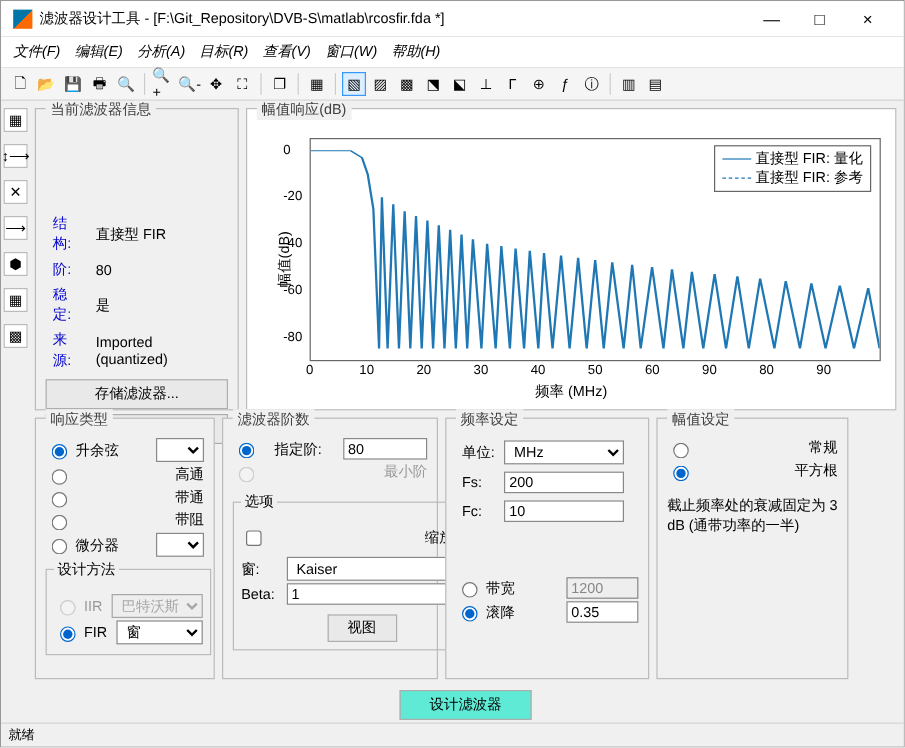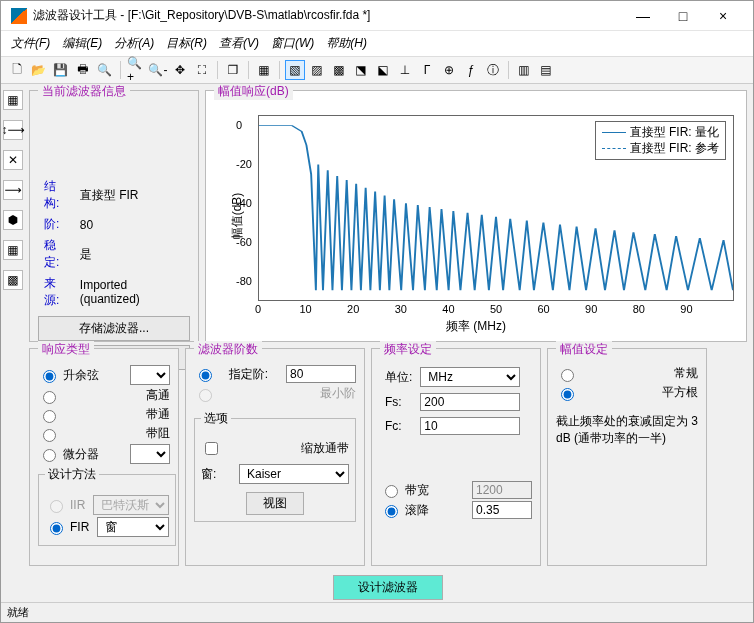--- a/index.html
+++ b/index.html
@@ -13,21 +13,21 @@
 .menubar span { cursor: default; font-style: italic; }
 .toolbar { display: flex; gap: 2px; padding: 3px 6px; background: #f5f5f5; border-bottom: 1px solid #ccc; align-items: center; }
 .tbtn { width: 20px; height: 20px; display: flex; align-items: center; justify-content: center; border: 1px solid transparent; }
 .tsep { width: 1px; height: 18px; background: #ccc; margin: 0 3px; }
 .content { flex: 1; background: #f0f0f0; padding: 6px 6px 2px 28px; position: relative; display: flex; flex-direction: column; gap: 6px; overflow: hidden; }
 .leftstrip { position: absolute; left: 2px; top: 6px; width: 22px; display: flex; flex-direction: column; gap: 10px; }
 .leftstrip .sbtn { width: 20px; height: 20px; border: 1px solid #bbb; background: #fff; display:flex; align-items:center; justify-content:center; }
 .row1 { display: flex; gap: 6px; height: 252px; }
 .row2 { display: flex; gap: 6px; flex: 1; }
 .panel { border: 1px solid #bbb; background: #f0f0f0; position: relative; padding: 14px 8px 8px 8px; }
-.panel > .legend { position: absolute; top: -8px; left: 8px; background: #f0f0f0; padding: 0 4px; color: #a21caf; }
+.panel > .legend { position: absolute; top: -8px; left: 8px; background: #f0f0f0; padding: 0 4px; color: #404040; }
 .filterinfo { width: 170px; display: flex; flex-direction: column; }
 .filterinfo .infobody { flex: 1; padding-top: 70px; }
 .filterinfo table td { padding: 1px 4px; }
 .filterinfo .lbl { color: #0000cc; }
 .btnw { display: block; width: 100%; margin-top: 4px; padding: 3px 0; background: #e9e9e9; border: 1px solid #adadad; }
 .plot { flex: 1; background: #fff; position: relative; }
 .plotarea { position: absolute; left: 52px; right: 12px; top: 24px; bottom: 40px; border: 1px solid #666; }
 .plotleg { position: absolute; right: 20px; top: 30px; border: 1px solid #666; background: #fff; padding: 3px 6px; font-size: 11px; line-height: 1.3; }
 .plotleg .swatch { display:inline-block; width:24px; border-top:1.5px solid #1f77b4; vertical-align:middle; margin-right:4px; }
 .plotleg .swatch.d { border-top:1.5px dashed #1f77b4; }
@@ -233,20 +233,24 @@
         <fieldset class="inner" style="margin-top:8px">
             <legend>选项</legend>
           <div class="radio-row">
               <input type="checkbox" style="">
               <span>缩放通带</span>
             </div>
           <div class="radio-row" style="margin-top:6px">
               <span style="width:34px">窗:</span>
               <select style="flex:1"><option>Kaiser</option></select>
             </div>
+          <div class="radio-row">
+              <span style="width:34px">Beta:</span>
+              <input type="text" style="flex: 1 1 0%;" value="1">
+            </div>
           <button style="display:block;margin:8px auto 0;padding:2px 16px;background:#e9e9e9;border:1px solid #adadad">视图</button>
         </fieldset>
       </div>
 
       <div class="panel col-freq">
         <div class="legend">频率设定</div>
         <table class="freqgrid">
           <tbody>
               <tr>
                 <td>单位:</td>

